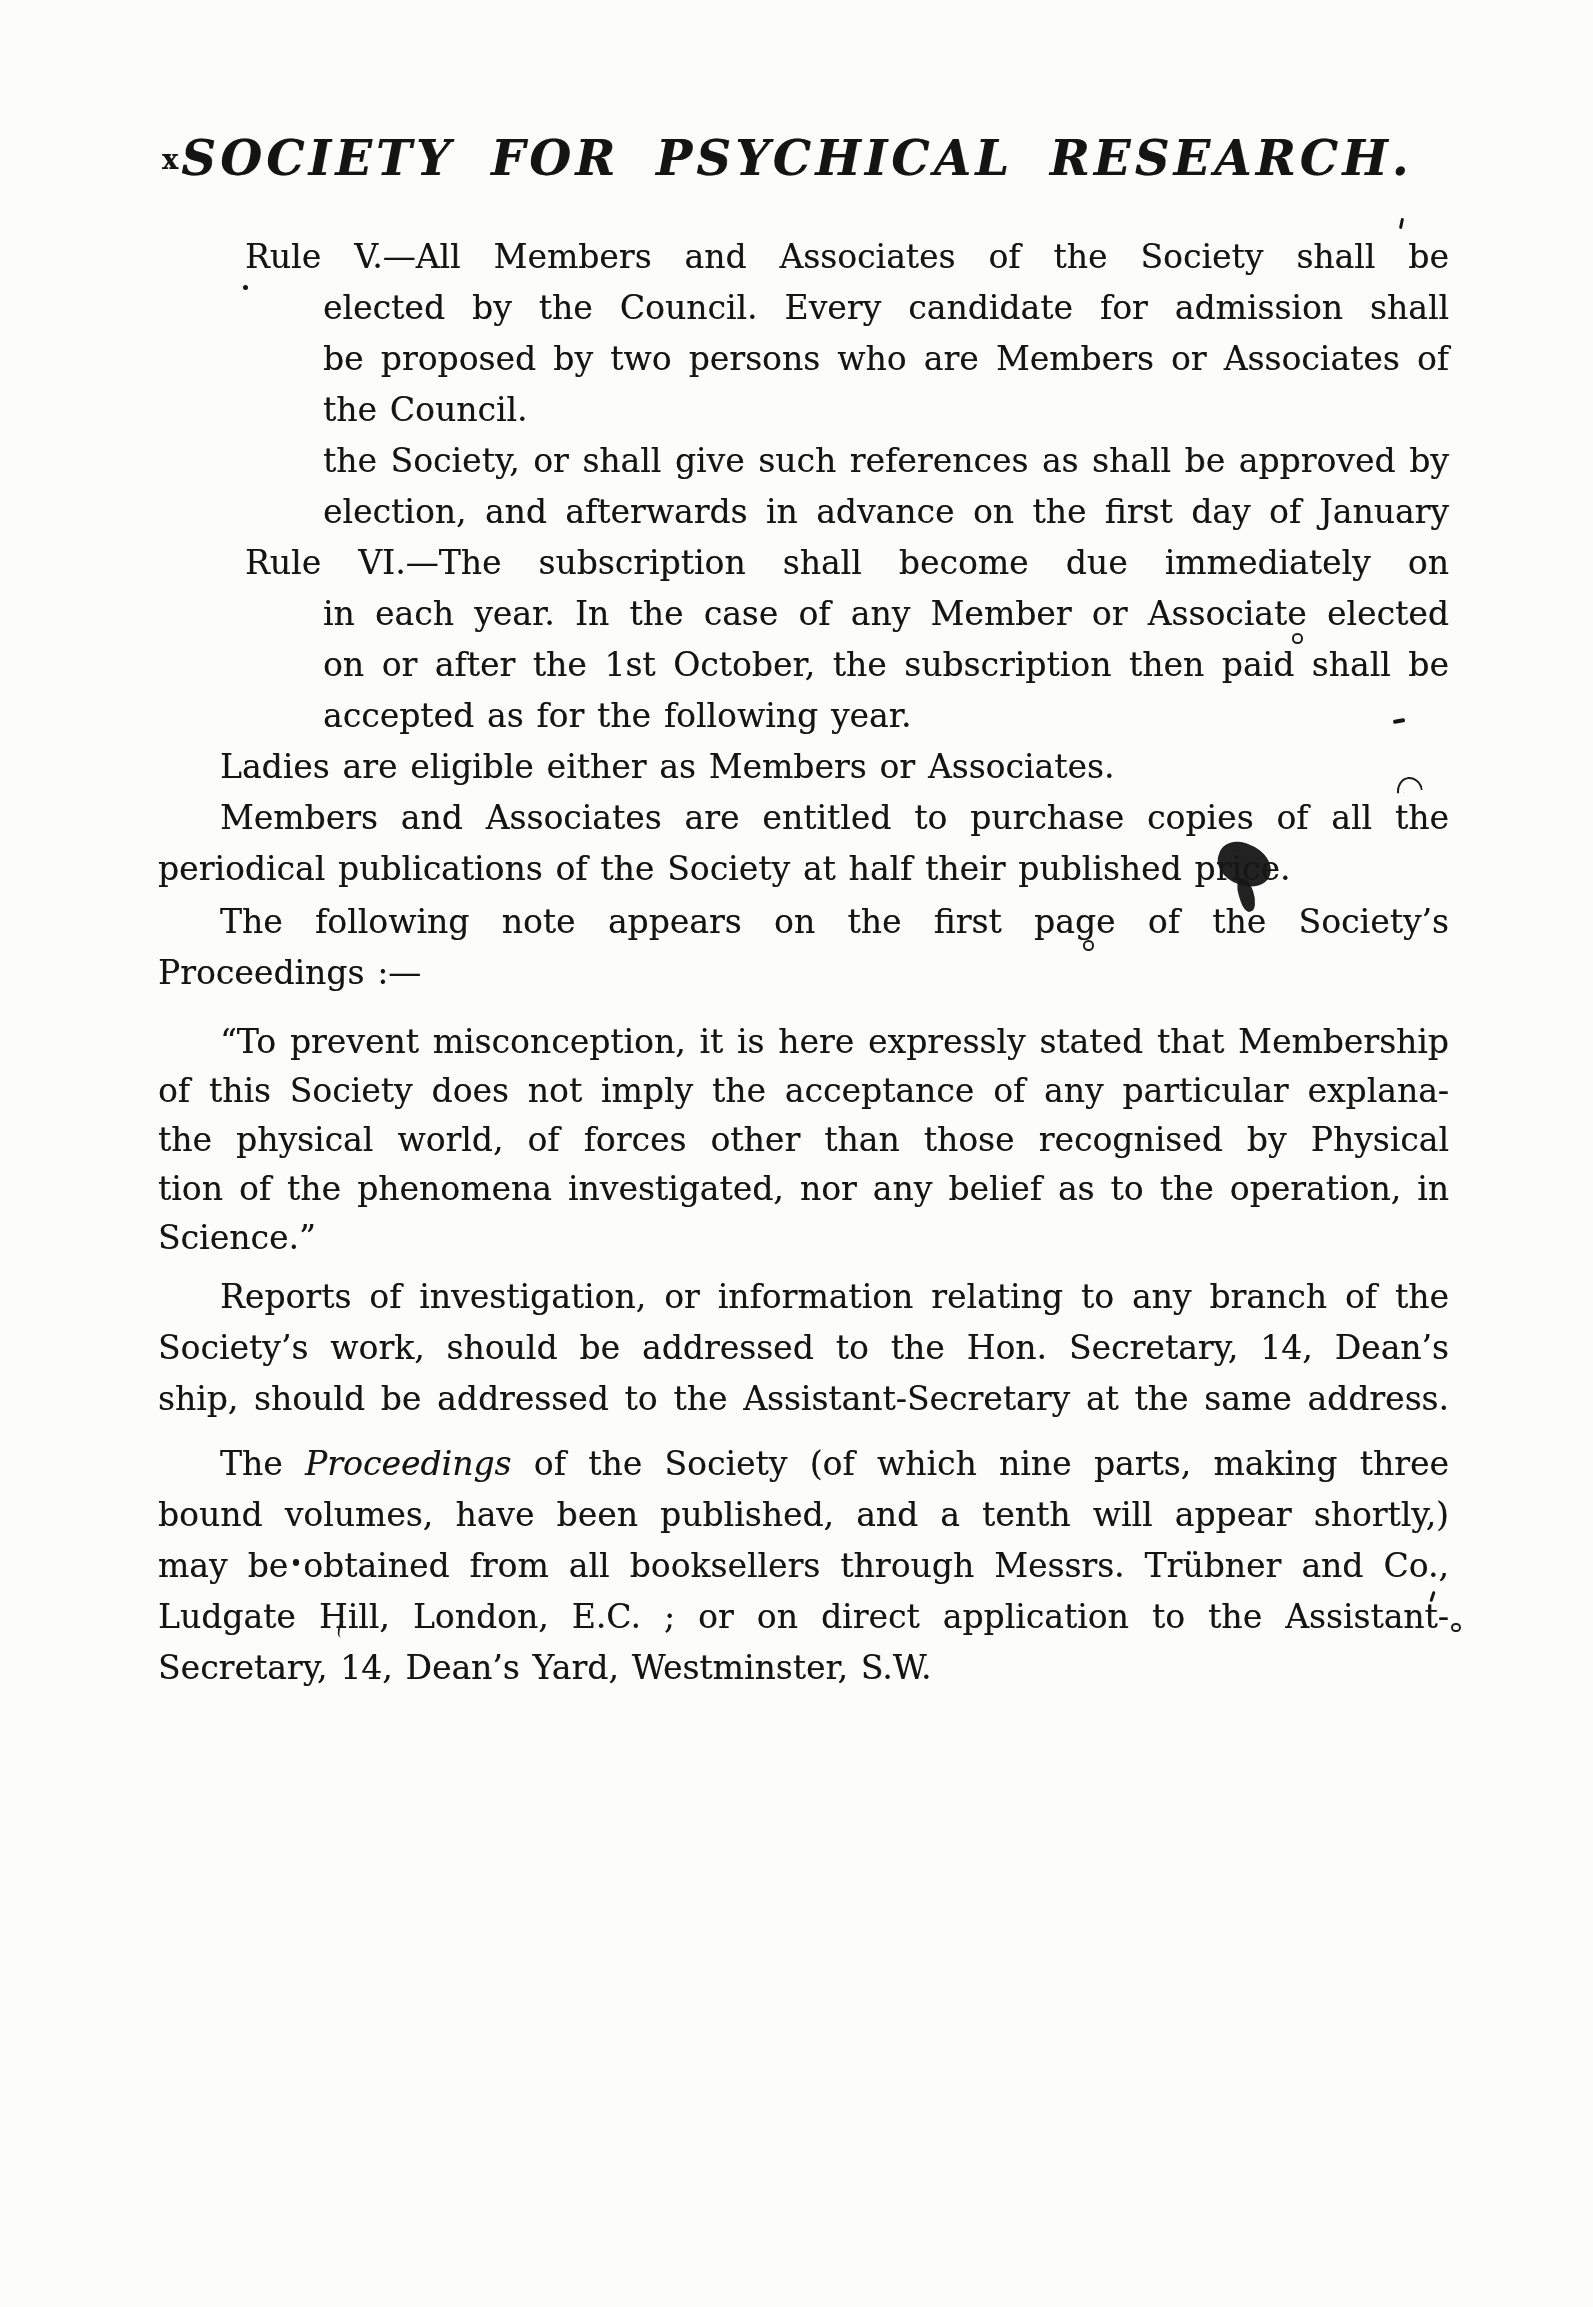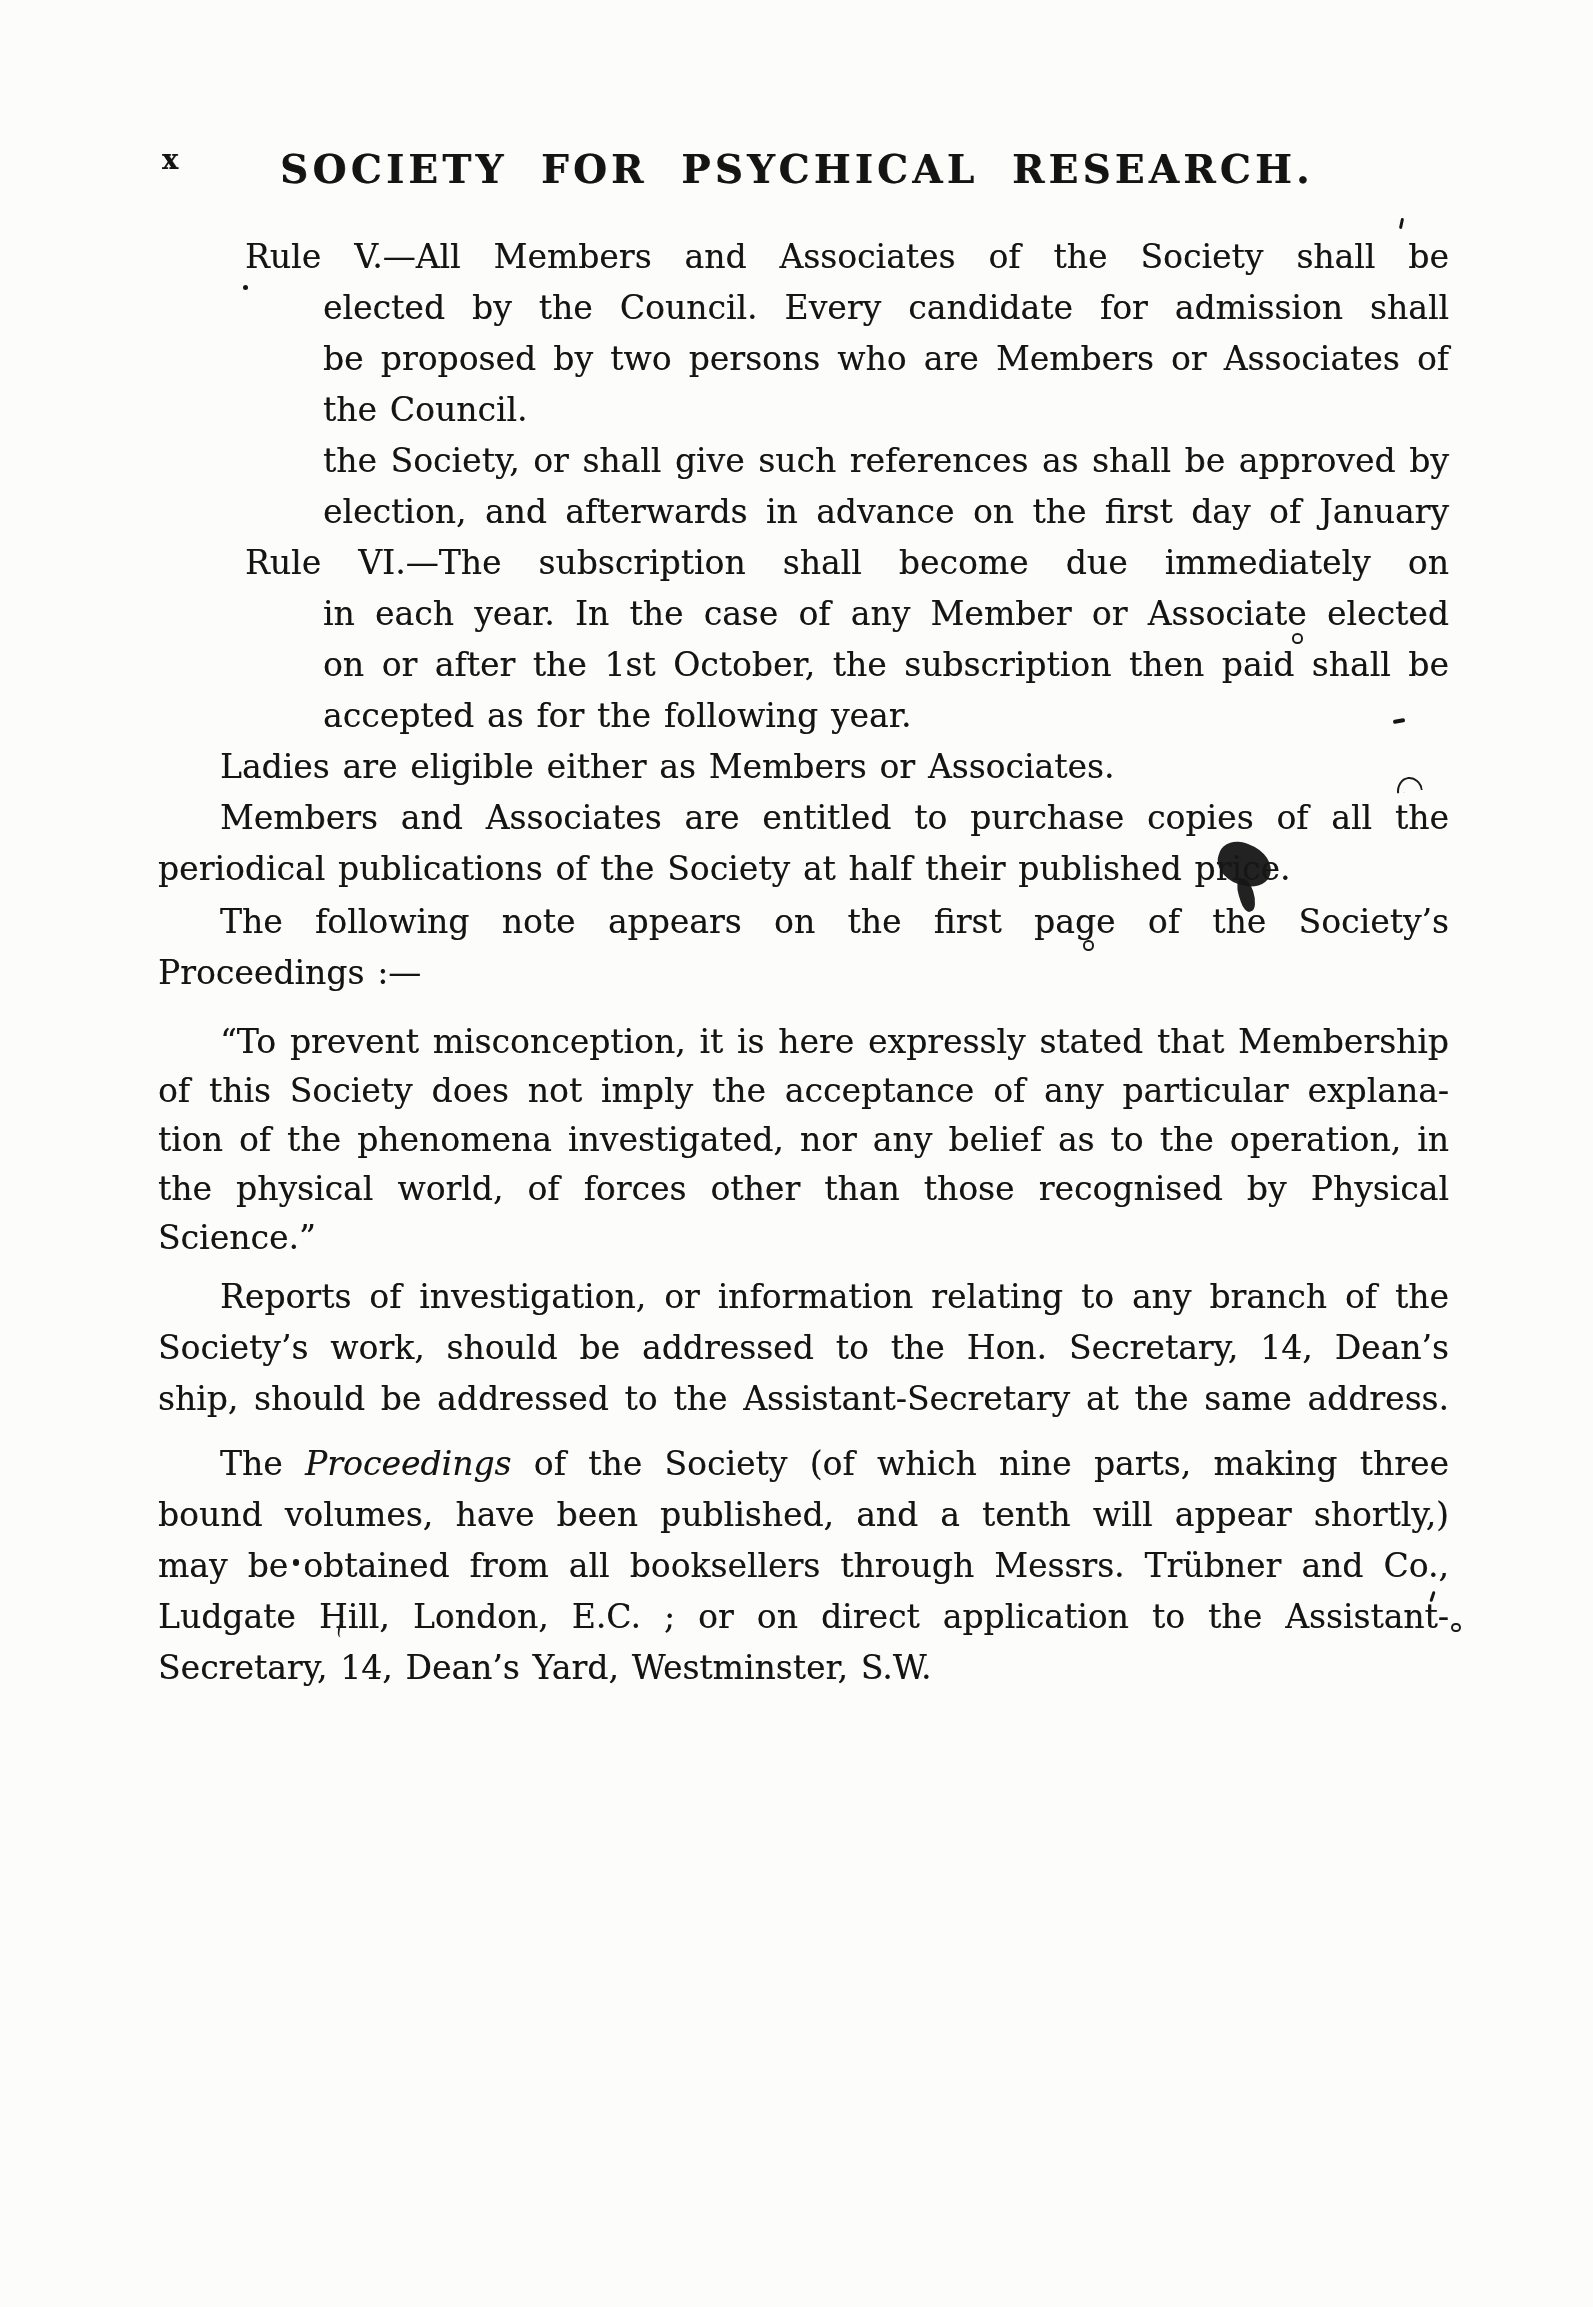--- a/index.html
+++ b/index.html
@@ -8,23 +8,23 @@
     background:#fcfcfa; color:#141414;
     font-family:"DejaVu Serif","Liberation Serif",serif;
   }
   
   .hdr-num{
     position:absolute; left:162px; top:144px;
     font-size:27px; font-weight:bold;
     text-shadow:0.4px 0.2px 0 rgba(15,15,15,.55);
   }
   .hdr-title{
-    position:absolute; left:0; right:0; top:130px; margin:16px;
+    position:absolute; left:0; right:0; top:130px; margin:0;
     text-align:center; white-space:nowrap;
-    font-size:39px; font-weight:bold;
+    font-size:48px; font-style:italic; font-weight:bold;
     letter-spacing:4.2px; word-spacing:15.7px;
     text-shadow:0.5px 0.2px 0 rgba(10,10,10,.6);
   }
   
   .bodytext{
     position:absolute; left:158px; top:231px; width:1291px;
     font-size:33px; line-height:51px; word-spacing:2.3px;
     text-shadow:0.3px 0.2px 0 rgba(15,15,15,.5);
   }
   section{position:relative;}
@@ -125,22 +125,22 @@
 
     <section class="note">
       <div class="ln jl fl">The following note appears on the first page of the Society’s</div>
       <div class="ln">Proceedings :—</div>
       <span class="ring s-ring1"></span>
     </section>
 
     <section class="quote">
       <div class="ln jl fl">“To prevent misconception, it is here expressly stated that Membership</div>
       <div class="ln jl">of this Society does not imply the acceptance of any particular explana-</div>
+      <div class="ln jl">the physical world, of forces other than those recognised by Physical</div>
       <div class="ln jl">tion of the phenomena investigated, nor any belief as to the operation, in</div>
-      <div class="ln jl">the physical world, of forces other than those recognised by Physical</div>
       <div class="ln">Science.”</div>
     </section>
 
     <section class="reports">
       <div class="ln jl fl">Reports of investigation, or information relating to any branch of the</div>
       <div class="ln jl">Society’s work, should be addressed to the Hon. Secretary, 14, Dean’s</div>
       <div class="ln jl">ship, should be addressed to the Assistant-Secretary at the same address.</div>
     </section>
 
     <section class="proceedings">

